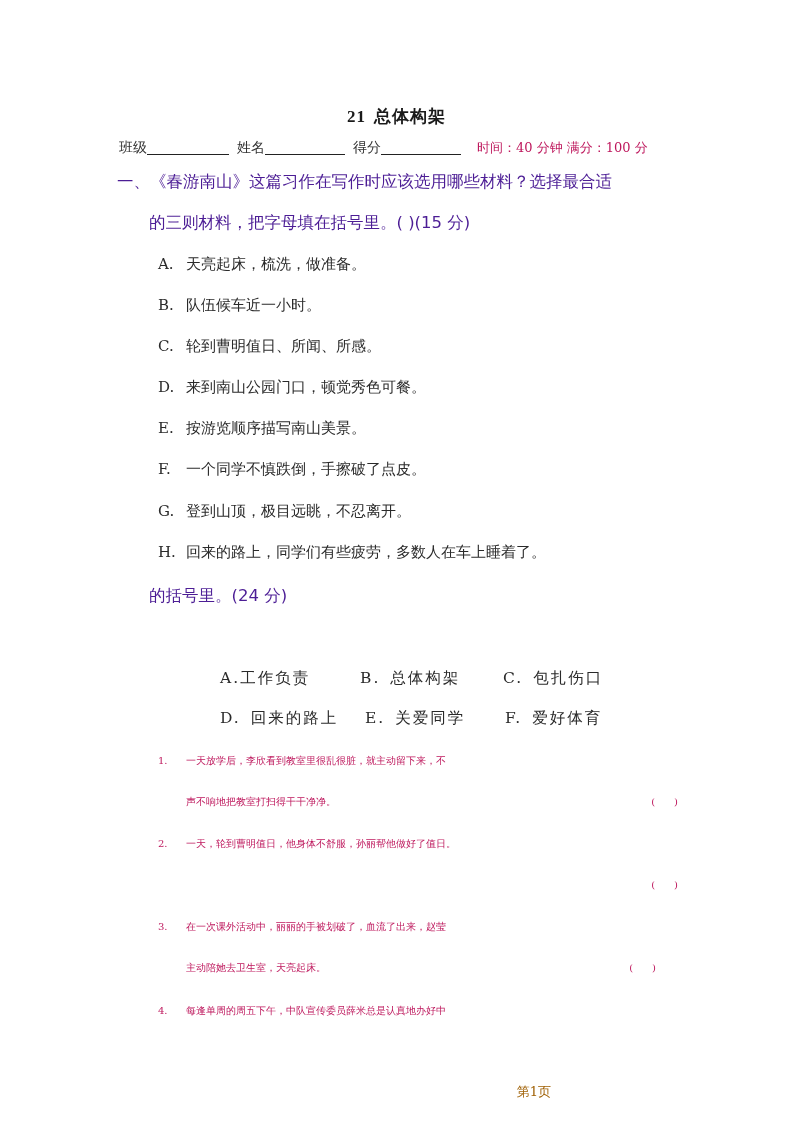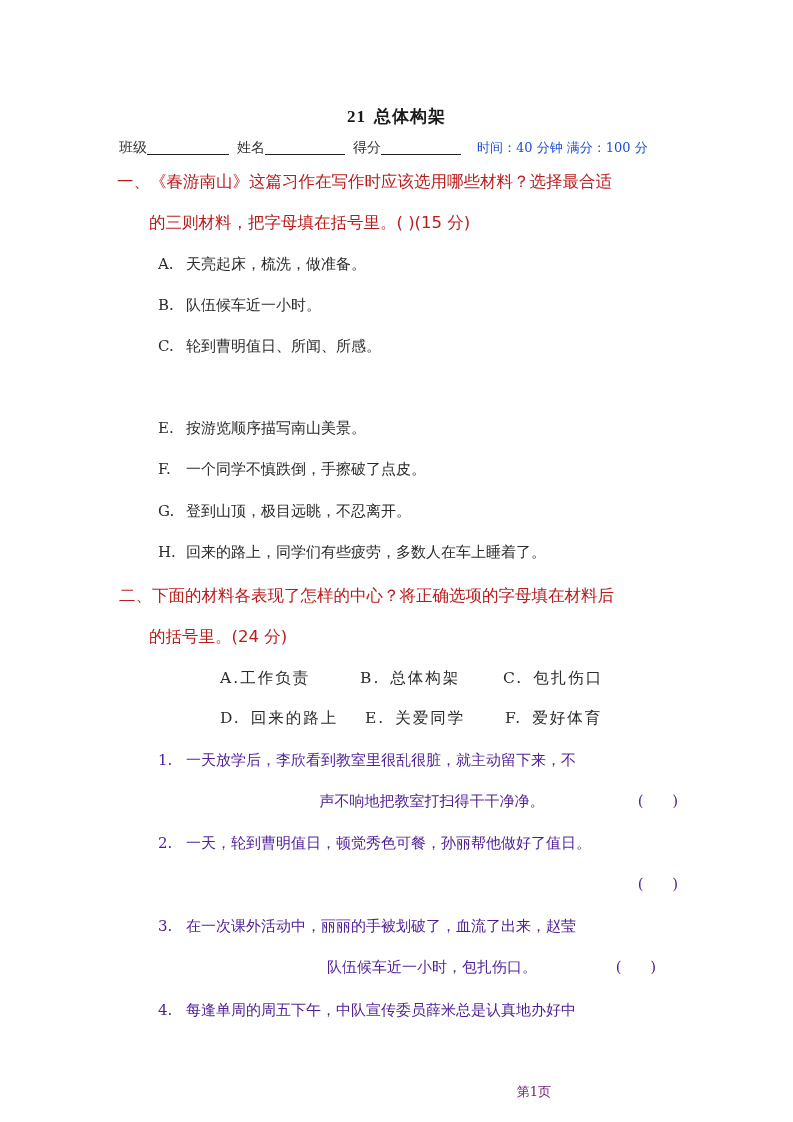--- a/index.html
+++ b/index.html
@@ -13,48 +13,48 @@
       font-weight: bold; font-size: 17px; color: #1a1a1a; letter-spacing: 1px;
     }
     .title .num { font-family: "Liberation Serif", "DejaVu Serif", serif; font-weight: bold; margin-right: 8px; }
 
     .meta-row {
       position: absolute; left: 119px; top: 139px; width: 560px; height: 22px;
       font-size: 14px; color: #333333; display: flex; align-items: flex-start;
     }
     .meta-label { white-space: nowrap; }
     .meta-blank { display: inline-block; border-bottom: 1.5px solid #222; height: 16px; margin-right: 8px; }
-    .meta-info { color: #1d4ed8; font-size: 13px; margin-left: 8px; white-space: nowrap; }
+    .meta-info { color: #be185d; font-size: 13px; margin-left: 8px; white-space: nowrap; }
 
     .section {
       position: absolute; left: 119px; width: 560px;
       font-family: "DejaVu Sans", "Liberation Sans", sans-serif;
-      font-size: 16.5px; color: #b91c1c; line-height: 41px; font-weight: 500;
+      font-size: 16.5px; color: #4c1d95; line-height: 41px; font-weight: 500;
     }
     .section .indent { padding-left: 30px; display: block; }
 
     .opt {
       position: absolute; left: 158px; font-size: 15px; color: #2a2a2a; line-height: 24px; white-space: nowrap;
     }
     .opt .letter { display: inline-block; width: 28px; }
 
     .choice-row {
       position: absolute; left: 220px; font-size: 15.5px; color: #2a2a2a; white-space: nowrap; letter-spacing: 2px;
     }
     .choice { position: absolute; white-space: nowrap; }
 
     .q {
-      position: absolute; left: 158px; width: 520px; font-size: 15px; color: #4c1d95; line-height: 41px;
+      position: absolute; left: 158px; width: 520px; font-size: 10px; color: #be185d; line-height: 41px;
     }
     .q .qnum { display: inline-block; width: 28px; }
-    .q .cont { padding-left: 28px; display: block; position: relative; text-align: center; }
+    .q .cont { padding-left: 28px; display: block; position: relative; }
     .paren { position: absolute; right: 0; white-space: pre; }
 
     .footer {
-      position: absolute; right: 78px; top: 1083px; font-size: 13px; color: #701a75;
+      position: absolute; right: 78px; top: 1083px; font-size: 13px; color: #a16207;
     }
   </style>
 </head>
 <body>
 
 <div class="page">
 
   <div class="title">
     <span class="num">21</span><span>总体构架</span>
   </div>
@@ -70,56 +70,56 @@
   </div>
 
   <div class="section" style="top:161px">
     <span style="display:block; margin-left:-2px">一、《春游南山》这篇习作在写作时应该选用哪些材料？选择最合适</span>
     <span class="indent">的三则材料，把字母填在括号里。(          )(15 分)</span>
   </div>
 
   <div class="opt" style="top:252px"><span class="letter">A.</span><span>天亮起床，梳洗，做准备。</span></div>
   <div class="opt" style="top:293px"><span class="letter">B.</span><span>队伍候车近一小时。</span></div>
   <div class="opt" style="top:334px"><span class="letter">C.</span><span>轮到曹明值日、所闻、所感。</span></div>
+  <div class="opt" style="top:375px"><span class="letter">D.</span><span>来到南山公园门口，顿觉秀色可餐。</span></div>
   <div class="opt" style="top:416px"><span class="letter">E.</span><span>按游览顺序描写南山美景。</span></div>
   <div class="opt" style="top:457px"><span class="letter">F.</span><span>一个同学不慎跌倒，手擦破了点皮。</span></div>
   <div class="opt" style="top:540px"><span class="letter">H.</span><span>回来的路上，同学们有些疲劳，多数人在车上睡着了。</span></div>
   <div class="opt" style="top:499px"><span class="letter">G.</span><span>登到山顶，极目远眺，不忍离开。</span></div>
 
   <div class="section" style="top:575px">
-    <span style="display:block">二、下面的材料各表现了怎样的中心？将正确选项的字母填在材料后</span>
     <span class="indent">的括号里。(24 分)</span>
   </div>
 
   <div class="choice-row" style="top:668px">
     <span class="choice" style="left:0"><span>A.</span><span>工作负责</span></span>
     <span class="choice" style="left:140px"><span style="margin-right:10px">B.</span><span>总体构架</span></span>
     <span class="choice" style="left:283px"><span style="margin-right:10px">C.</span><span>包扎伤口</span></span>
   </div>
   <div class="choice-row" style="top:708px">
     <span class="choice" style="left:0"><span style="margin-right:10px">D.</span><span>回来的路上</span></span>
     <span class="choice" style="left:145px"><span style="margin-right:10px">E.</span><span>关爱同学</span></span>
     <span class="choice" style="left:285px"><span style="margin-right:10px">F.</span><span>爱好体育</span></span>
   </div>
 
   <div class="q" style="top:740px">
     <span class="qnum">1.</span><span>一天放学后，李欣看到教室里很乱很脏，就主动留下来，不</span>
     <span class="cont"><span>声不响地把教室打扫得干干净净。</span><span class="paren">(      )</span></span>
   </div>
 
   <div class="q" style="top:823px">
-    <span class="qnum">2.</span><span>一天，轮到曹明值日，顿觉秀色可餐，孙丽帮他做好了值日。</span>
+    <span class="qnum">2.</span><span>一天，轮到曹明值日，他身体不舒服，孙丽帮他做好了值日。</span>
     <span class="cont" style="height:41px">
         <span class="paren">(      )</span>
       </span>
   </div>
 
   <div class="q" style="top:906px">
     <span class="qnum">3.</span><span>在一次课外活动中，丽丽的手被划破了，血流了出来，赵莹</span>
-    <span class="cont"><span>队伍候车近一小时，包扎伤口。</span><span class="paren" style="right:22px">(      )</span></span>
+    <span class="cont"><span>主动陪她去卫生室，天亮起床。</span><span class="paren" style="right:22px">(      )</span></span>
   </div>
 
   <div class="q" style="top:990px">
     <span class="qnum">4.</span><span>每逢单周的周五下午，中队宣传委员薛米总是认真地办好中</span>
   </div>
 
   <div class="footer">第1页</div>
 </div>
 
 </body></html>

